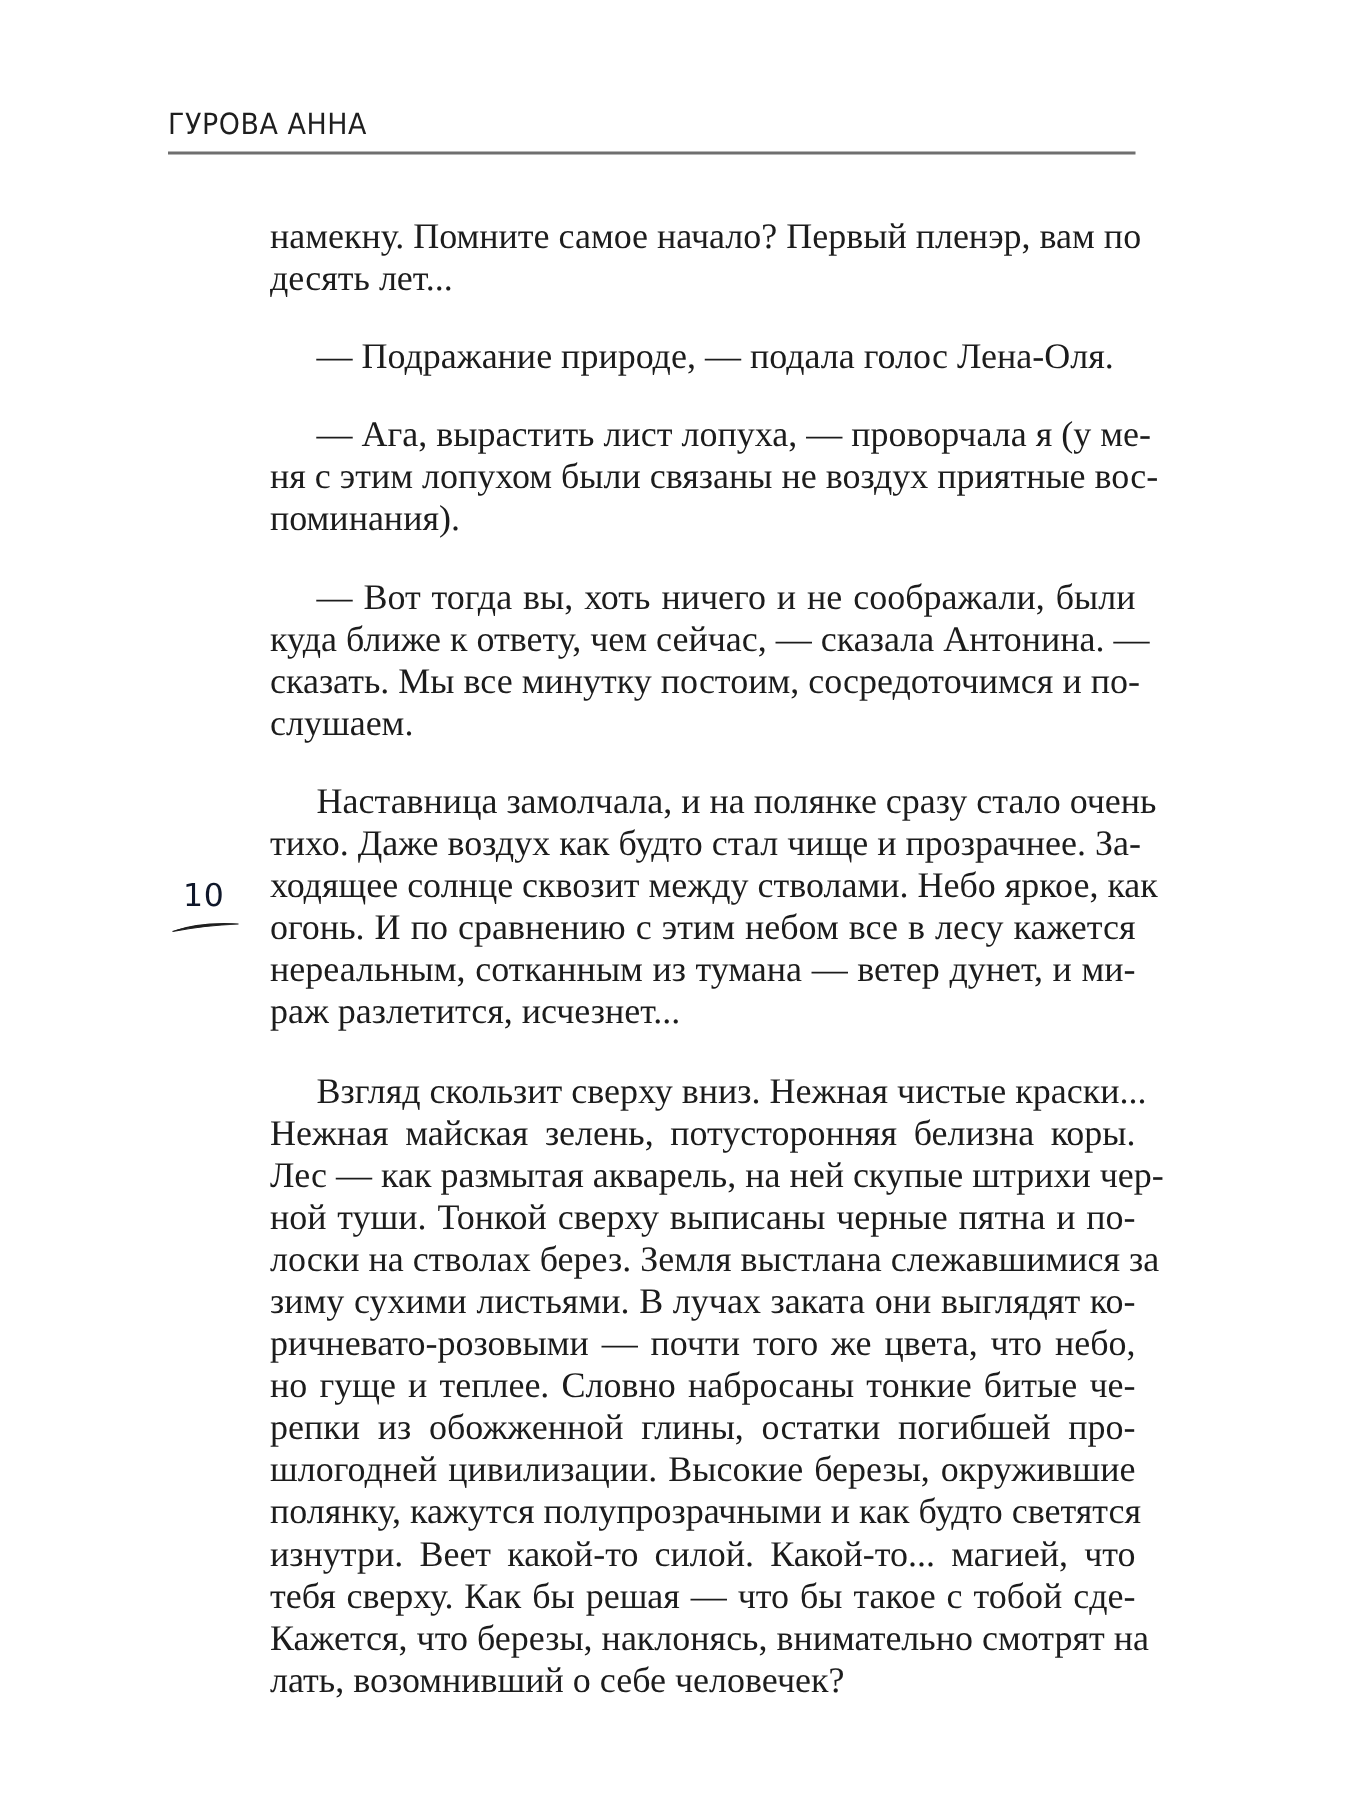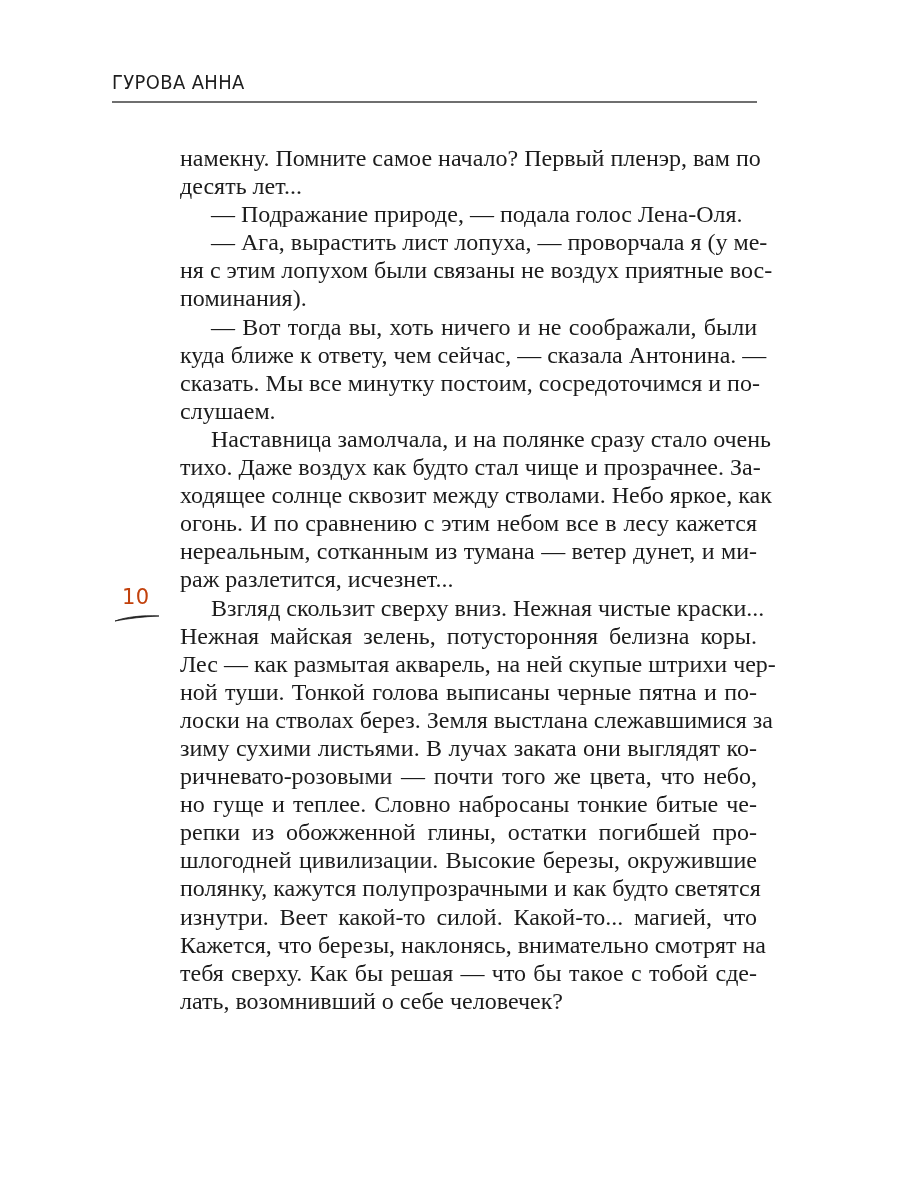--- a/index.html
+++ b/index.html
@@ -33,21 +33,21 @@
       width: 645px;
       height: 1.5px;
       background: #6f6f6f;
     }
     .page-number {
       position: absolute;
       left: 122px;
       top: 585px;
       font-family: "DejaVu Sans", sans-serif;
       font-size: 21px;
-      color: #c2410c;
+      color: #0f172a;
       letter-spacing: 0.5px;
     }
     .page-swash {
       position: absolute;
       left: 114px;
       top: 611px;
       width: 46px;
       height: 12px;
     }
     .body-text {
@@ -63,20 +63,21 @@
     .line {
       display: block;
       height: 28.1px;
       white-space: nowrap;
       text-align: justify;
       text-align-last: justify;
       overflow: visible;
     }
     .line.indent {
       padding-left: 31px;
+      margin-top: 24px;
     }
     .line.last {
       text-align-last: left;
     }
   </style>
 </head>
 <body>
 
 <div class="running-head">ГУРОВА АННА</div>
 <div class="head-rule"></div>
@@ -99,25 +100,25 @@
     <span class="line last">слушаем.</span>
     <span class="line indent">Наставница замолчала, и на полянке сразу стало очень</span>
     <span class="line">тихо. Даже воздух как будто стал чище и прозрачнее. За-</span>
     <span class="line">ходящее солнце сквозит между стволами. Небо яркое, как</span>
     <span class="line">огонь. И по сравнению с этим небом все в лесу кажется</span>
     <span class="line">нереальным, сотканным из тумана — ветер дунет, и ми-</span>
     <span class="line last">раж разлетится, исчезнет...</span>
     <span class="line indent">Взгляд скользит сверху вниз. Нежная чистые краски...</span>
     <span class="line">Нежная майская зелень, потусторонняя белизна коры.</span>
     <span class="line">Лес — как размытая акварель, на ней скупые штрихи чер-</span>
-    <span class="line">ной туши. Тонкой голова выписаны черные пятна и по-</span>
+    <span class="line">ной туши. Тонкой сверху выписаны черные пятна и по-</span>
     <span class="line">лоски на стволах берез. Земля выстлана слежавшимися за</span>
     <span class="line">зиму сухими листьями. В лучах заката они выглядят ко-</span>
     <span class="line">ричневато-розовыми — почти того же цвета, что небо,</span>
     <span class="line">но гуще и теплее. Словно набросаны тонкие битые че-</span>
     <span class="line">репки из обожженной глины, остатки погибшей про-</span>
     <span class="line">шлогодней цивилизации. Высокие березы, окружившие</span>
     <span class="line">полянку, кажутся полупрозрачными и как будто светятся</span>
     <span class="line">изнутри. Веет какой-то силой. Какой-то... магией, что</span>
+    <span class="line">тебя сверху. Как бы решая — что бы такое с тобой сде-</span>
     <span class="line">Кажется, что березы, наклонясь, внимательно смотрят на</span>
-    <span class="line">тебя сверху. Как бы решая — что бы такое с тобой сде-</span>
     <span class="line last">лать, возомнивший о себе человечек?</span>
   </div>
 
 </body></html>

